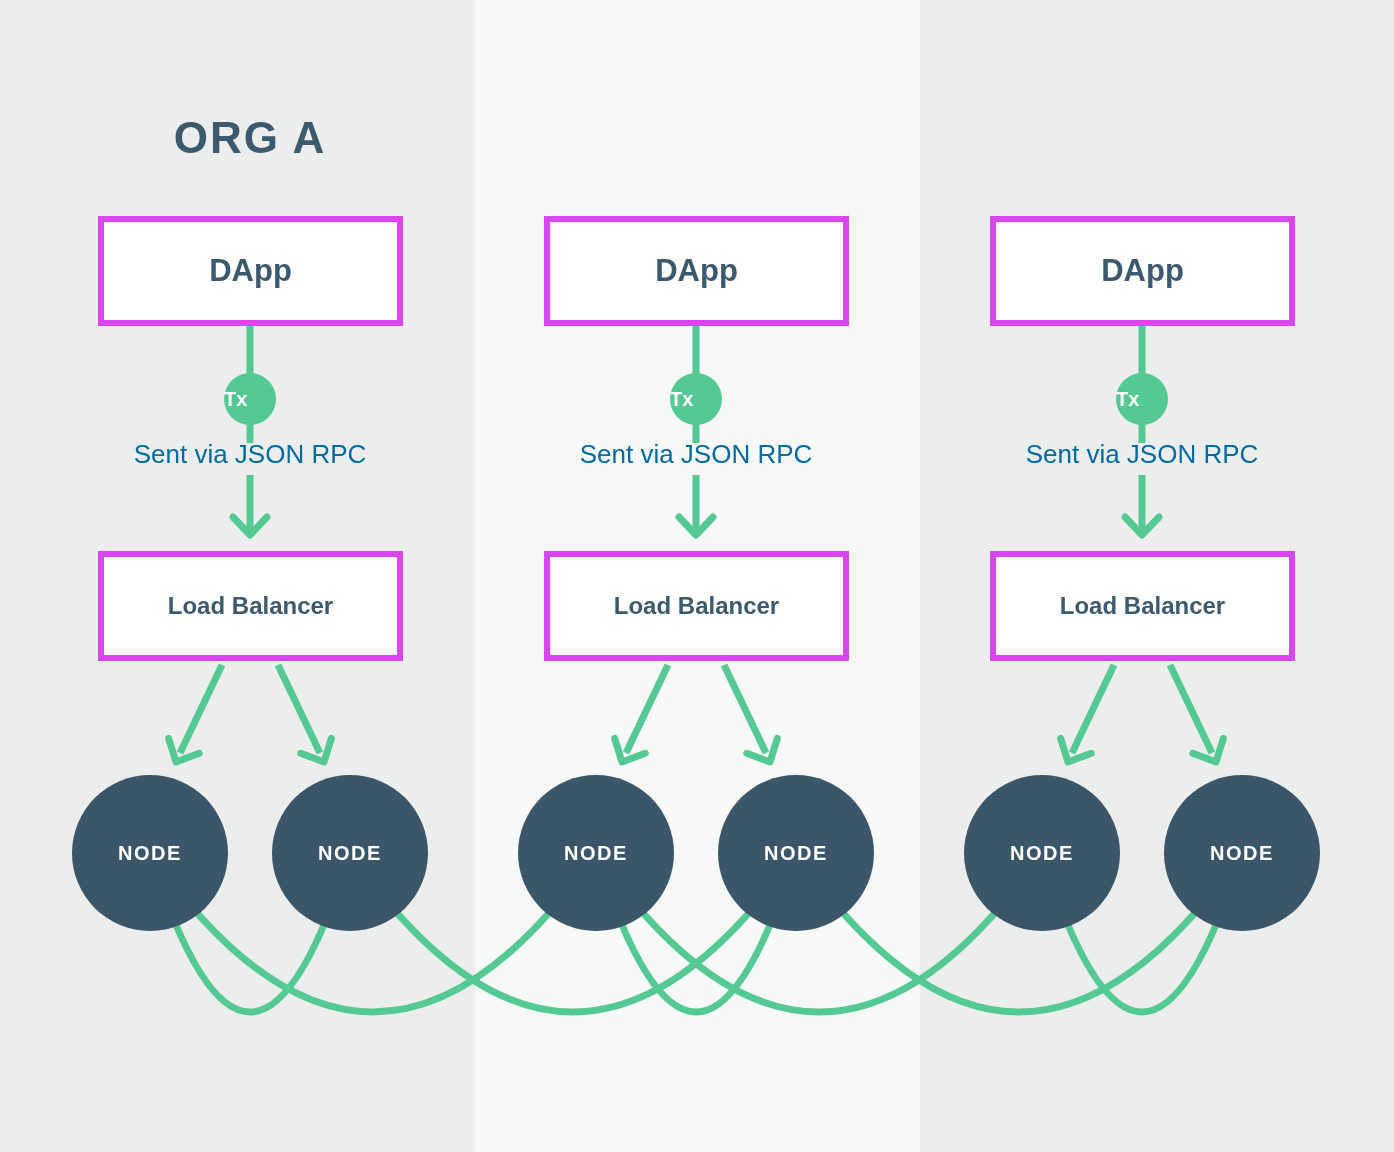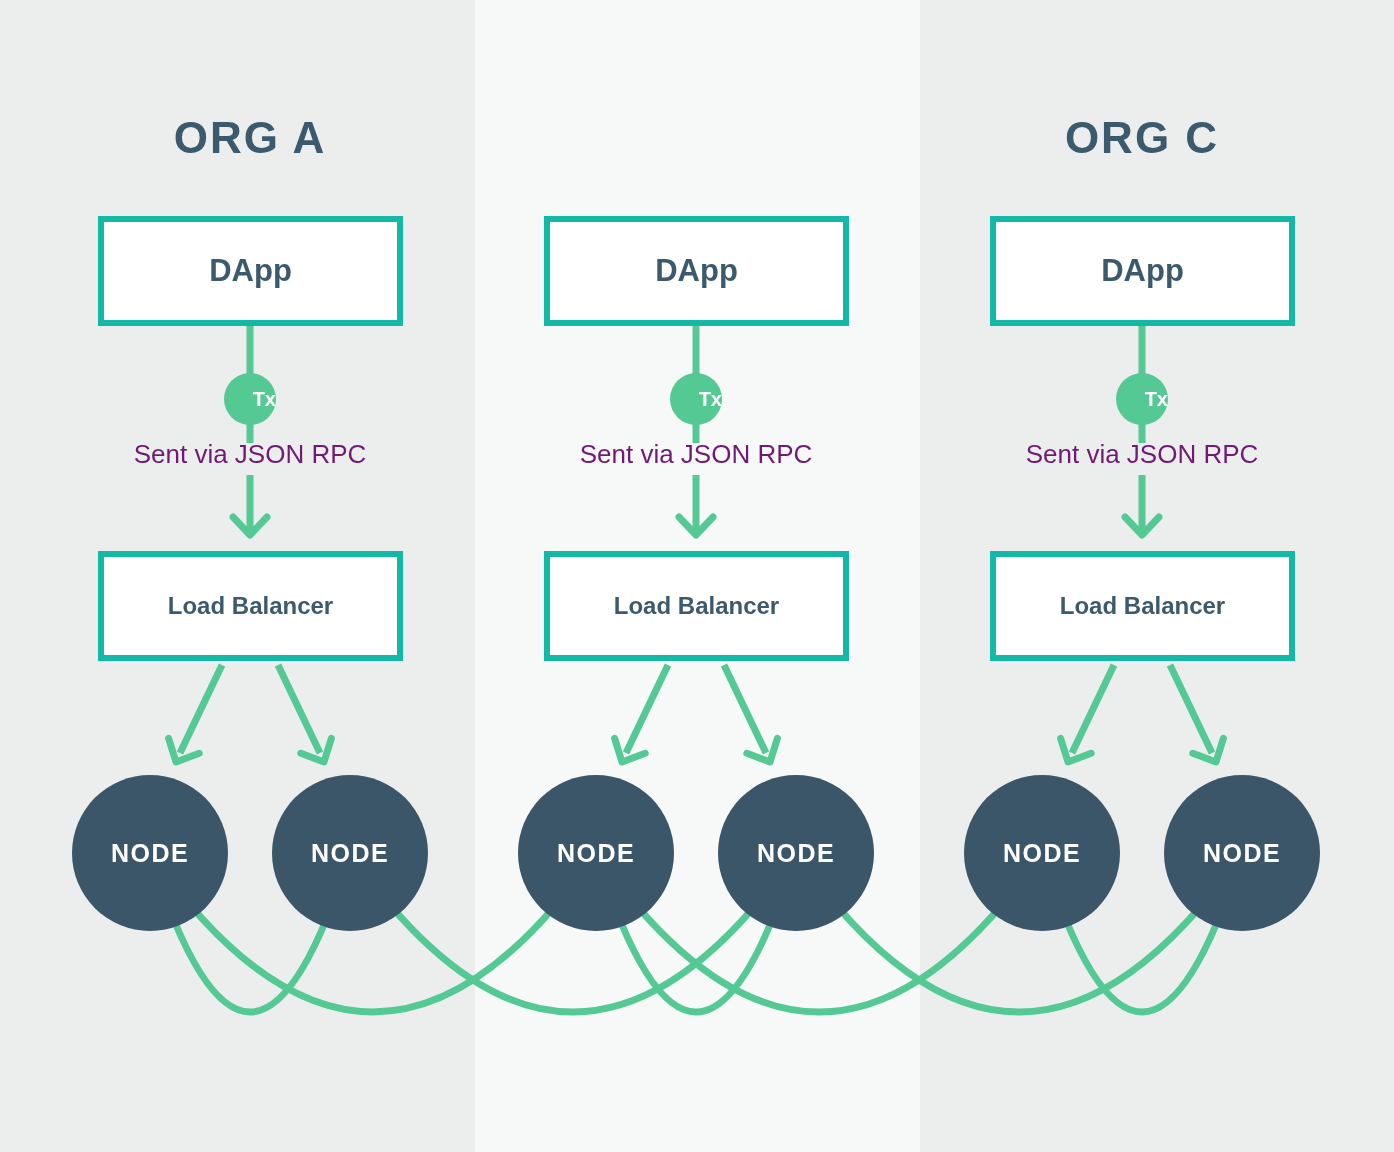--- a/index.html
+++ b/index.html
@@ -29,45 +29,45 @@
     position:absolute;left:0;right:0;top:116px;margin:0;
     text-align:center;
     font-size:44px;line-height:1;font-weight:bold;
     letter-spacing:2px;
     color:#3C5A6D;
   }
   .box{
     position:absolute;left:98px;width:305px;height:110px;
     box-sizing:border-box;
     background:#FFFFFF;
-    border:6px solid #14b8a6;
+    border:6px solid #d946ef;
     display:flex;align-items:center;justify-content:center;
     color:#3C5A6D;font-weight:bold;
   }
   .box.dapp{top:216px;font-size:31px;}
   .box.lb{top:551px;font-size:24px;}
 
   .tx-badge{
     position:absolute;left:224px;top:373px;width:52px;height:52px;
     border-radius:50%;
     background:#55C993;
-    display:flex;align-items:center;justify-content:flex-end;
+    display:flex;align-items:center;justify-content:flex-start;
     color:#FFFFFF;font-weight:bold;font-size:20px;
   }
   .rpc-label{
     position:absolute;left:0;right:0;top:439px;
     text-align:center;
-    font-size:26px;color:#701a75;
+    font-size:26px;color:#0369a1;
   }
   .node{
     position:absolute;top:775px;width:156px;height:156px;
     border-radius:50%;
     background:#3B5668;
     display:flex;align-items:center;justify-content:center;
-    color:#FFFFFF;font-weight:bold;font-size:25px;letter-spacing:1.5px;
+    color:#FFFFFF;font-weight:bold;font-size:20px;letter-spacing:1.5px;
   }
   .node-left{left:72px;}
   .node-right{left:272px;}
 </style>
 </head>
 <body>
 
 <div class="canvas">
 
   <div class="bg-stripe bg-outer-left"></div>
@@ -150,21 +150,20 @@
     </div>
     <div class="node node-left">
       <span>NODE</span>
     </div>
     <div class="node node-right">
       <span>NODE</span>
     </div>
   </div>
 
   <div class="org-col col-c">
-    <h2 class="org-title">ORG C</h2>
     <div class="box dapp">
       <span>DApp</span>
     </div>
     <div class="tx-badge">
       <span>Tx</span>
     </div>
     <div class="rpc-label">Sent via JSON RPC</div>
     <div class="box lb">
       <span>Load Balancer</span>
     </div>

